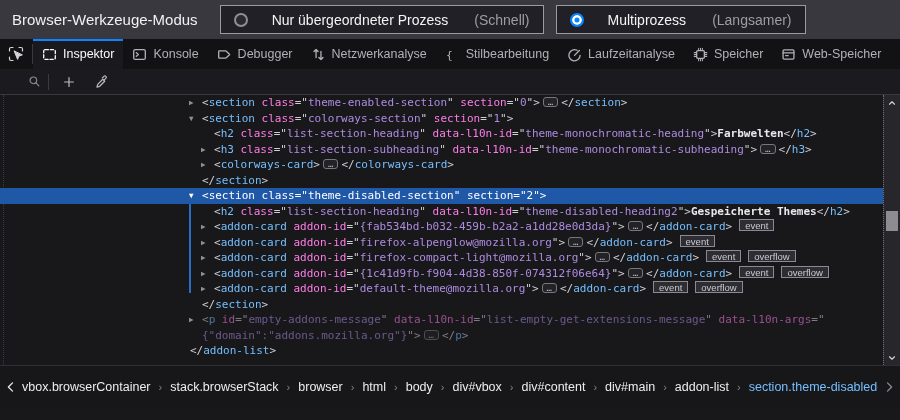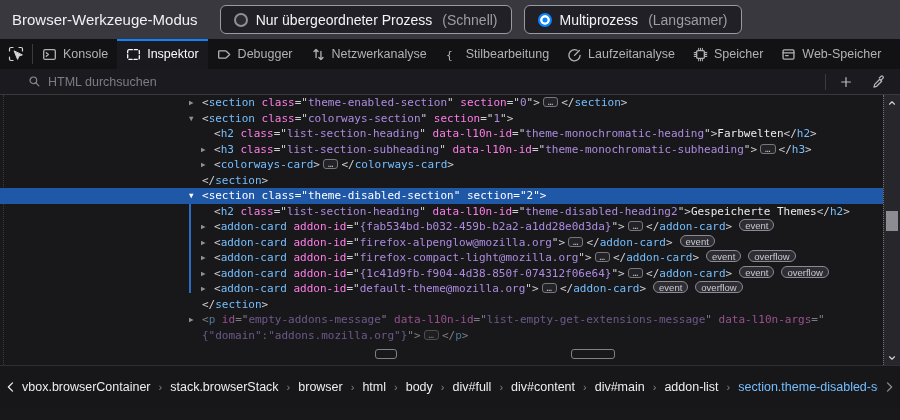--- a/index.html
+++ b/index.html
@@ -11,22 +11,22 @@
   .titlebar { height:31px; background:#4c4c52; display:flex; align-items:center;
     padding:0 9px; gap:9px; flex:none; }
   .fficon { width:17px; height:17px; border-radius:50%; flex:none;
     background:radial-gradient(circle at 35% 30%, #6ec2ff 0%, #3f7fff 45%, #8a5cf5 75%, #c15ae0 100%); }
   .title { color:#f4f4f6; font-size:13px; }
 
   
   .modebar { height:39px; background:#38383e; display:flex; align-items:center;
     padding:16px 12px; gap:14px; flex:none; }
   .modelabel { color:#f1f1f4; font-size:15px; margin-right:8px; }
-  .modebtn { display:inline-flex; align-items:center; gap:8px; height:29px;
-    padding:0 13px; border:1px solid #9a9aa3; border-radius:6px; background:#202026;
+  .modebtn { display:inline-flex; align-items:center; gap:24px; height:29px;
+    padding:0 13px; border:1px solid #9a9aa3; border-radius:0; background:#202026;
     color:#f4f4f6; font-size:14px; font-family:inherit; cursor:default; }
   .radio { width:14px; height:14px; border-radius:50%; border:2px solid #8f8f98;
     background:#2a2a30; flex:none; }
   .radio.on { border-color:#0a84ff; background:#0a84ff; box-shadow:inset 0 0 0 2.5px #fff; }
   .hint { color:#9d9da6; margin-left:2px; }
 
   
   .tabbar { height:30px; background:#121215; display:flex; align-items:stretch;
     flex:none; overflow:hidden; white-space:nowrap; }
   .picker { width:32px; border:none; background:none; color:#d6d6da; display:flex;
@@ -59,25 +59,25 @@
     border-left:1px dotted #50505a; opacity:.6; }
   .childguide { position:absolute; left:189px; top:104px; width:2px; height:94px;
     background:#2b6cc4; }
   .mline { position:relative; height:15.5px; line-height:15.5px; white-space:nowrap; }
   .mline:first-child { margin-top:-4px; }
   .mline.sel { background:#2058a8; }
   .mline.dim > span:not(.arrow) { opacity:.55; }
   .arrow { position:absolute; color:#8f8f96; font-size:7.5px; line-height:15.5px; }
   .sel .arrow { color:#fff; }
   .tk-p { color:#cfcfd4; } .tk-t { color:#75bfff; } .tk-a { color:#ff7de9; }
-  .tk-v { color:#ad8be0; } .tk-x { color:#e9e9ed; }
+  .tk-v { color:#ad8be0; } .tk-x { color:#e9e9ed;font-weight:bold; }
   .sel span { color:#fff; }
   .badge { display:inline-block; margin-left:7px; padding:0 5px; height:12px;
     line-height:11px; font:9.5px "Liberation Sans", sans-serif; color:#c9c9d0;
-    background:#2d2d33; border:1px solid #8a8a92; border-radius:6px; vertical-align:1px; }
+    background:#2d2d33; border:1px solid #8a8a92; border-radius:0; vertical-align:1px; }
   .ellipsis { display:inline-block; margin:0 3px; padding:0 4px; height:10px;
     line-height:8px; font-size:9px; color:#b9b9c0; border:1px solid #77777e;
     border-radius:3px; background:#232327; vertical-align:1px; }
   .mline.clipped { margin-top:4px; }
   .gb { position:absolute; top:2px; height:10px; border:1px solid #80808a; border-radius:3px; }
 
   
   .vscroll { width:17px; background:#26262b; border-left:1px dotted #707078;
     display:flex; flex-direction:column; flex:none; }
   .sarrow { height:15px; display:flex; align-items:center; justify-content:center;
@@ -121,36 +121,36 @@
 
   <div class="tabbar">
     <button class="picker" id="pickerbtn">
         <svg width="16" height="16" viewBox="0 0 16 16" fill="none" stroke="currentColor" stroke-width="1.4" stroke-linecap="round" stroke-linejoin="round">
           <path d="M1.5 5V3A1.5 1.5 0 0 1 3 1.5h2M11 1.5h2A1.5 1.5 0 0 1 14.5 3v2M1.5 11v2A1.5 1.5 0 0 0 3 14.5h2" stroke-width="1.2"></path>
           <path d="M6.2 5.2l3.4 8.2 1.2-3.2 3.2-1.2z" fill="currentColor" stroke-width="1"></path>
         </svg>
       </button>
     <div class="tsep"></div>
     <div id="tabs" style="display:flex;align-items:stretch;">
+        <button class="tab active">
+          <span style="display: flex;">
+            <svg width="15" height="15" viewBox="0 0 16 16" fill="none" stroke="currentColor" stroke-width="1.4" stroke-linecap="round" stroke-linejoin="round">
+              <rect x="1.8" y="2.8" width="12.4" height="10.4" rx="1.6" stroke-dasharray="3.4 2"></rect>
+            </svg>
+          </span>
+          <span>Inspektor</span>
+        </button>
         <button class="tab">
           <span style="display: flex;">
             <svg width="15" height="15" viewBox="0 0 16 16" fill="none" stroke="currentColor" stroke-width="1.4" stroke-linecap="round" stroke-linejoin="round">
               <rect x="1.8" y="2.8" width="12.4" height="10.4" rx="1.6"></rect>
               <path d="M4.6 6.1l2.2 1.9-2.2 1.9"></path>
             </svg>
           </span>
           <span>Konsole</span>
-        </button>
-        <button class="tab active">
-          <span style="display: flex;">
-            <svg width="15" height="15" viewBox="0 0 16 16" fill="none" stroke="currentColor" stroke-width="1.4" stroke-linecap="round" stroke-linejoin="round">
-              <rect x="1.8" y="2.8" width="12.4" height="10.4" rx="1.6" stroke-dasharray="3.4 2"></rect>
-            </svg>
-          </span>
-          <span>Inspektor</span>
         </button>
         <button class="tab">
           <span style="display: flex;">
             <svg width="15" height="15" viewBox="0 0 16 16" fill="none" stroke="currentColor" stroke-width="1.4" stroke-linecap="round" stroke-linejoin="round">
               <path d="M2.5 4.2h6.6c.3 0 .6.1.8.3l3.6 3.5-3.6 3.5c-.2.2-.5.3-.8.3H2.5a.7.7 0 0 1-.7-.7V4.9c0-.4.3-.7.7-.7z"></path>
             </svg>
           </span>
           <span>Debugger</span>
         </button>
         <button class="tab">
@@ -207,21 +207,20 @@
       </div>
   </div>
 
   <div class="searchbar">
     <span class="sic" id="searchicon">
         <svg width="13" height="13" viewBox="0 0 16 16" fill="none" stroke="currentColor" stroke-width="1.4" stroke-linecap="round" stroke-linejoin="round">
           <circle cx="6.6" cy="6.6" r="4.1"></circle>
           <path d="M9.8 9.8l3.6 3.6"></path>
         </svg>
       </span>
-    <input class="searchinput" placeholder="HTML durchsuchen" style="">
     <div class="ssep"></div>
     <button class="sbtn2" id="plusbtn">
         <svg width="14" height="14" viewBox="0 0 16 16" fill="none" stroke="currentColor" stroke-width="1.4" stroke-linecap="round" stroke-linejoin="round">
           <path d="M8 3v10M3 8h10"></path>
         </svg>
       </button>
     <button class="sbtn2" id="eyebtn">
         <svg width="14" height="14" viewBox="0 0 16 16" fill="none" stroke="currentColor" stroke-width="1.4" stroke-linecap="round" stroke-linejoin="round">
           <path d="M2.2 13.8l.9-3.1 5.8-5.8 2.2 2.2-5.8 5.8z"></path>
           <path d="M8.4 3.4l1.8-1.8a1.55 1.55 0 0 1 2.2 2.2l-1.8 1.8"></path>
@@ -241,20 +240,21 @@
         <div class="mline sel" style="padding-left: 202px;"><span class="arrow" style="left: 189px;">▼</span><span class="tk-p">&lt;</span><span class="tk-t">section</span><span class="tk-a"> class</span><span class="tk-p">="</span><span class="tk-v">theme-disabled-section</span><span class="tk-p">"</span><span class="tk-a"> section</span><span class="tk-p">="</span><span class="tk-v">2</span><span class="tk-p">"&gt;</span></div>
         <div class="mline" style="padding-left: 214px;"><span class="tk-p">&lt;</span><span class="tk-t">h2</span><span class="tk-a"> class</span><span class="tk-p">="</span><span class="tk-v">list-section-heading</span><span class="tk-p">"</span><span class="tk-a"> data-l10n-id</span><span class="tk-p">="</span><span class="tk-v">theme-disabled-heading2</span><span class="tk-p">"&gt;</span><span class="tk-x">Gespeicherte Themes</span><span class="tk-p">&lt;/</span><span class="tk-t">h2</span><span class="tk-p">&gt;</span></div>
         <div class="mline" style="padding-left: 214px;"><span class="arrow" style="left: 201px;">▶</span><span class="tk-p">&lt;</span><span class="tk-t">addon-card</span><span class="tk-a"> addon-id</span><span class="tk-p">="</span><span class="tk-v">{fab534bd-b032-459b-b2a2-a1dd28e0d3da}</span><span class="tk-p">"&gt;</span><span class="ellipsis">…</span><span class="tk-p">&lt;/</span><span class="tk-t">addon-card</span><span class="tk-p">&gt;</span><span class="badge">event</span></div>
         <div class="mline" style="padding-left: 214px;"><span class="arrow" style="left: 201px;">▶</span><span class="tk-p">&lt;</span><span class="tk-t">addon-card</span><span class="tk-a"> addon-id</span><span class="tk-p">="</span><span class="tk-v">firefox-alpenglow@mozilla.org</span><span class="tk-p">"&gt;</span><span class="ellipsis">…</span><span class="tk-p">&lt;/</span><span class="tk-t">addon-card</span><span class="tk-p">&gt;</span><span class="badge">event</span></div>
         <div class="mline" style="padding-left: 214px;"><span class="arrow" style="left: 201px;">▶</span><span class="tk-p">&lt;</span><span class="tk-t">addon-card</span><span class="tk-a"> addon-id</span><span class="tk-p">="</span><span class="tk-v">firefox-compact-light@mozilla.org</span><span class="tk-p">"&gt;</span><span class="ellipsis">…</span><span class="tk-p">&lt;/</span><span class="tk-t">addon-card</span><span class="tk-p">&gt;</span><span class="badge">event</span><span class="badge">overflow</span></div>
         <div class="mline" style="padding-left: 214px;"><span class="arrow" style="left: 201px;">▶</span><span class="tk-p">&lt;</span><span class="tk-t">addon-card</span><span class="tk-a"> addon-id</span><span class="tk-p">="</span><span class="tk-v">{1c41d9fb-f904-4d38-850f-074312f06e64}</span><span class="tk-p">"&gt;</span><span class="ellipsis">…</span><span class="tk-p">&lt;/</span><span class="tk-t">addon-card</span><span class="tk-p">&gt;</span><span class="badge">event</span><span class="badge">overflow</span></div>
         <div class="mline" style="padding-left: 214px;"><span class="arrow" style="left: 201px;">▶</span><span class="tk-p">&lt;</span><span class="tk-t">addon-card</span><span class="tk-a"> addon-id</span><span class="tk-p">="</span><span class="tk-v">default-theme@mozilla.org</span><span class="tk-p">"&gt;</span><span class="ellipsis">…</span><span class="tk-p">&lt;/</span><span class="tk-t">addon-card</span><span class="tk-p">&gt;</span><span class="badge">event</span><span class="badge">overflow</span></div>
         <div class="mline" style="padding-left: 202px;"><span class="tk-p">&lt;/</span><span class="tk-t">section</span><span class="tk-p">&gt;</span></div>
         <div class="mline dim" style="padding-left: 202px;"><span class="arrow" style="left: 189px;">▶</span><span class="tk-p">&lt;</span><span class="tk-t">p</span><span class="tk-a"> id</span><span class="tk-p">="</span><span class="tk-v">empty-addons-message</span><span class="tk-p">"</span><span class="tk-a"> data-l10n-id</span><span class="tk-p">="</span><span class="tk-v">list-empty-get-extensions-message</span><span class="tk-p">"</span><span class="tk-a"> data-l10n-args</span><span class="tk-p">="</span></div>
         <div class="mline dim" style="padding-left: 202px;"><span class="tk-v">{"domain":"addons.mozilla.org"}</span><span class="tk-p">"&gt;</span><span class="ellipsis">…</span><span class="tk-p">&lt;/</span><span class="tk-t">p</span><span class="tk-p">&gt;</span></div>
+        <div class="mline" style="padding-left: 190px;"><span class="tk-p">&lt;/</span><span class="tk-t">addon-list</span><span class="tk-p">&gt;</span></div>
         <div class="mline clipped" style="padding-left: 202px;">
           <span class="gb" style="left: 375px; width: 22px;"></span>
           <span class="gb" style="left: 571px; width: 44px;"></span>
         </div>
       </div>
     <div class="vscroll">
       <div class="sarrow" id="sup">
           <svg width="10" height="10" viewBox="0 0 16 16" fill="none" stroke="currentColor" stroke-width="1.4" stroke-linecap="round" stroke-linejoin="round">
             <path d="M4 10l4-4 4 4" stroke-width="1.8"></path>
           </svg>
@@ -280,21 +280,21 @@
         <button class="crumb" style="border: none; background: none; font: inherit; color: inherit; padding: 0px;">vbox.browserContainer</button>
         <span class="crumb-sep">›</span>
         <button class="crumb" style="border: none; background: none; font: inherit; color: inherit; padding: 0px;">stack.browserStack</button>
         <span class="crumb-sep">›</span>
         <button class="crumb" style="border: none; background: none; font: inherit; color: inherit; padding: 0px;">browser</button>
         <span class="crumb-sep">›</span>
         <button class="crumb" style="border: none; background: none; font: inherit; color: inherit; padding: 0px;">html</button>
         <span class="crumb-sep">›</span>
         <button class="crumb" style="border: none; background: none; font: inherit; color: inherit; padding: 0px; text-align: right;">body</button>
         <span class="crumb-sep">›</span>
-        <button class="crumb" style="border: none; background: none; font: inherit; color: inherit; padding: 0px;">div#full</button>
+        <button class="crumb" style="border: none; background: none; font: inherit; color: inherit; padding: 0px;">div#vbox</button>
         <span class="crumb-sep">›</span>
         <button class="crumb" style="border: none; background: none; font: inherit; color: inherit; padding: 0px;">div#content</button>
         <span class="crumb-sep">›</span>
         <button class="crumb" style="border: none; background: none; font: inherit; color: inherit; padding: 0px;">div#main</button>
         <span class="crumb-sep">›</span>
         <button class="crumb" style="border: none; background: none; font: inherit; color: inherit; padding: 0px;">addon-list</button>
         <span class="crumb-sep">›</span>
         <button class="crumb selc" style="border: none; background: none; font: inherit; color: rgb(117, 191, 255); padding: 0px;">section.theme-disabled-section</button>
       </div>
     <button class="crumbnav right" id="cright">

